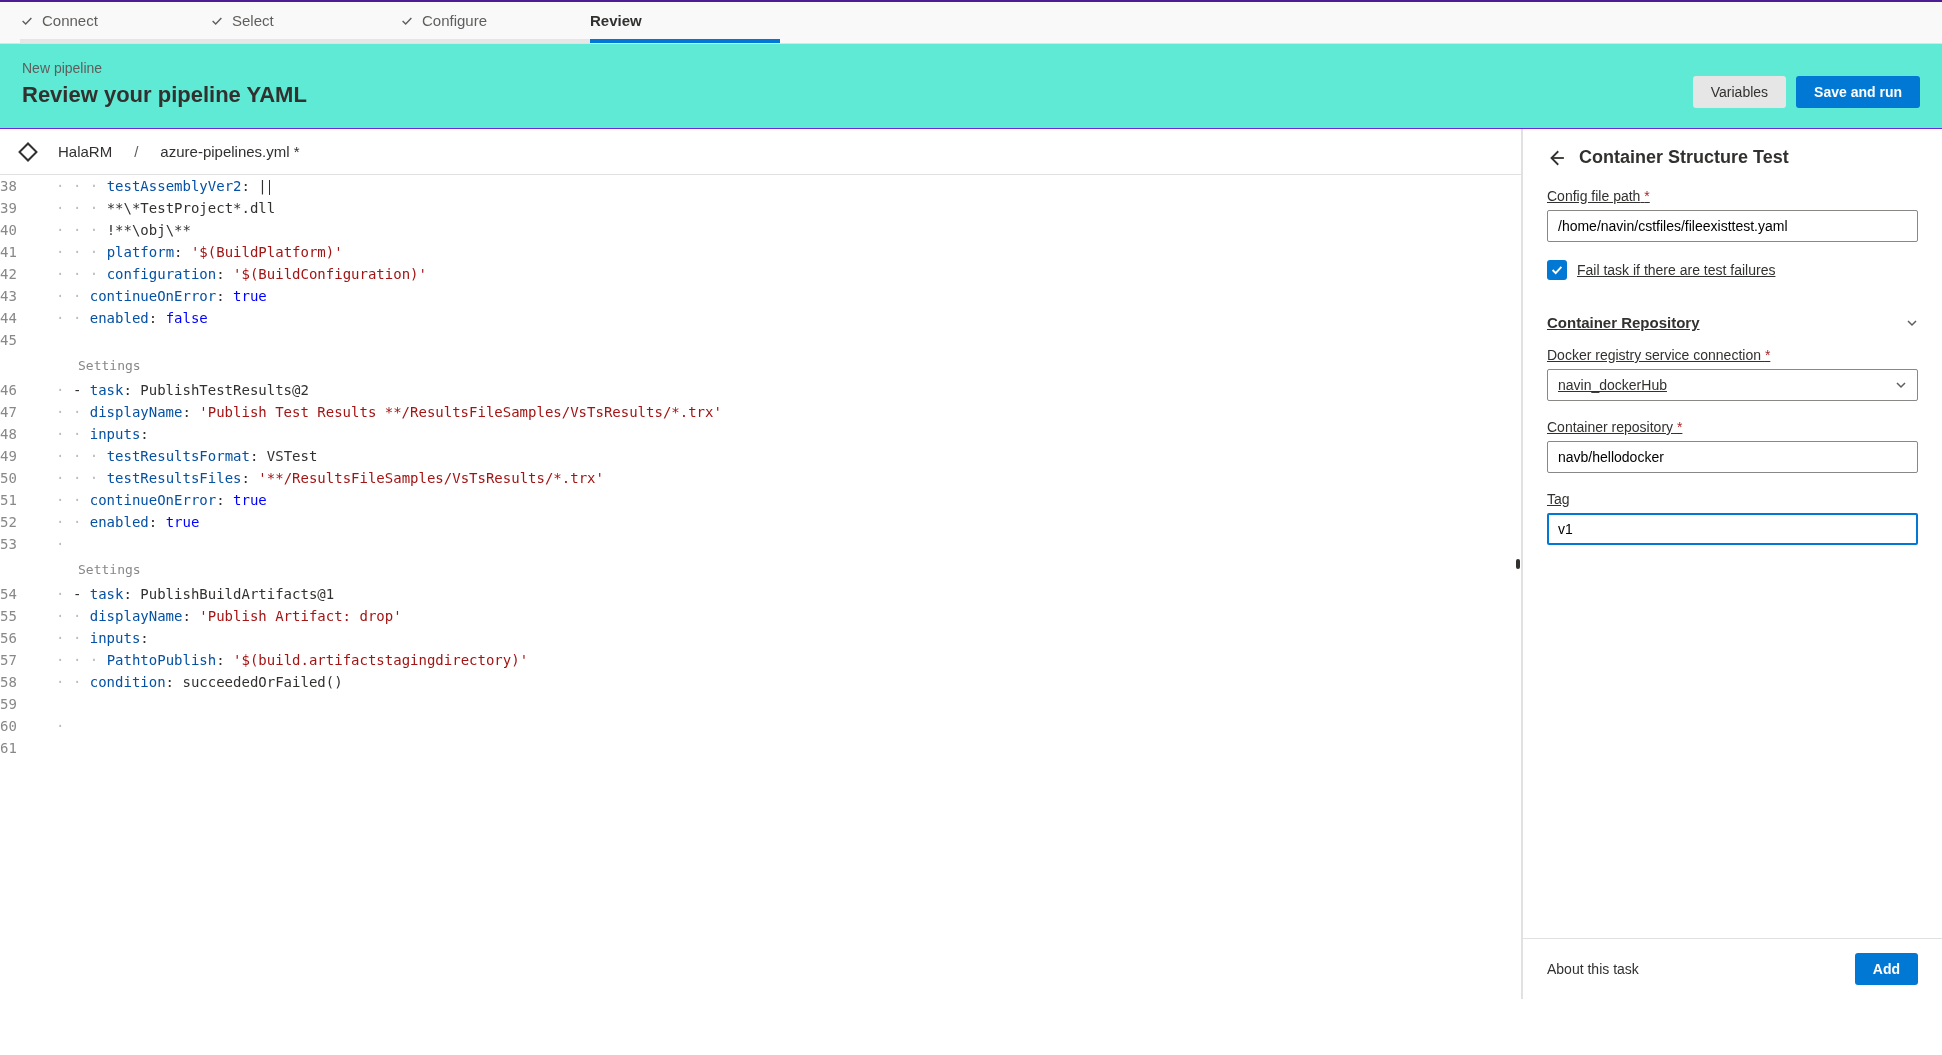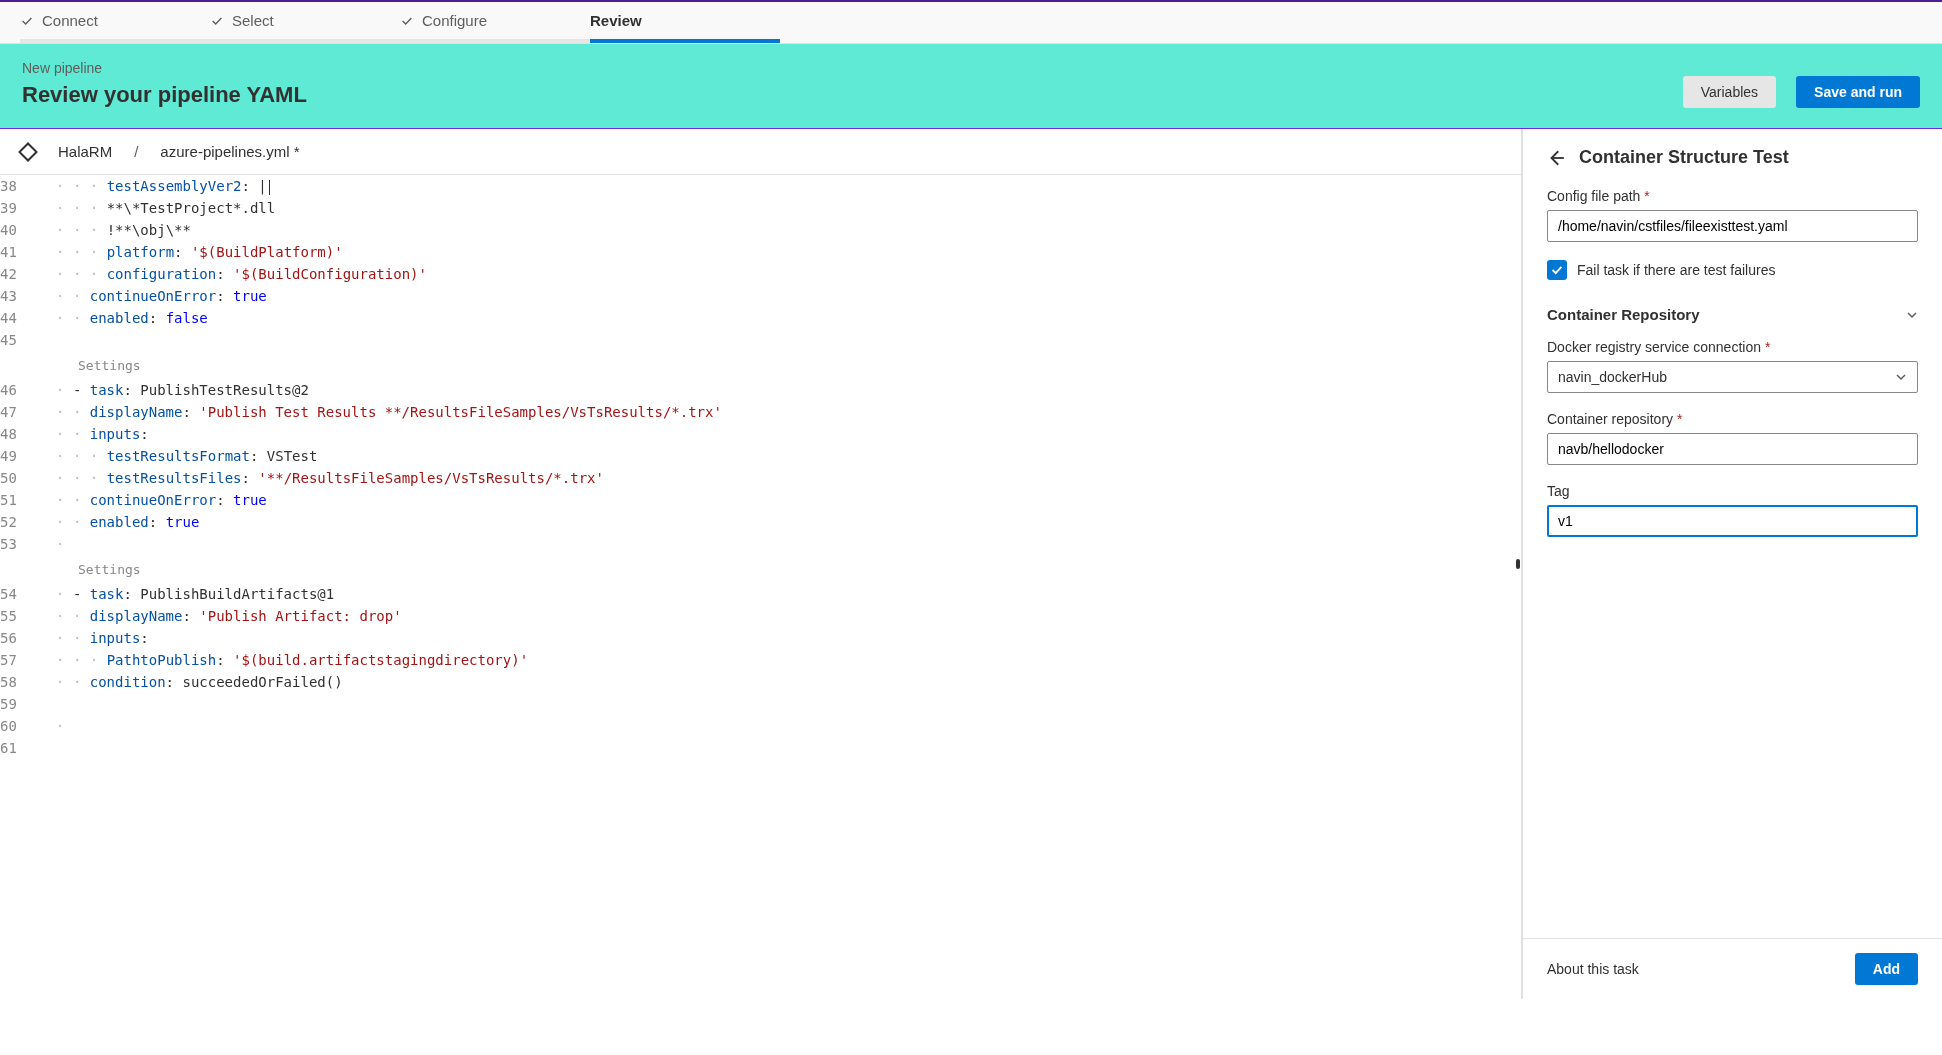--- a/index.html
+++ b/index.html
@@ -30,21 +30,21 @@
   .wizard-step.active .label { color: #323130; font-weight: 600; }
   .step-bar { height: 4px; background: #e6e6e6; }
   .wizard-step.active .step-bar { background: #0078d4; }
   .header-area {
     background: #5eead4; padding: 16px 22px 20px;
     border-bottom: 1px solid #6d28d9;
     display: flex; justify-content: space-between; align-items: flex-end;
   }
   .breadcrumb-small { color: #605e5c; font-size: 14px; margin-bottom: 6px; }
   .page-title { font-size: 22px; font-weight: 700; color: #323130; }
-  .header-actions { display: flex; gap: 20px; }
+  .header-actions { display: flex; gap: 10px; }
   .btn {
     padding: 8px 18px; font-size: 14px; border-radius: 3px;
     border: none; cursor: pointer; font-family: inherit;
   }
   .btn-secondary { background: #e6e6e6; color: #323130; }
   .btn-primary { background: #0078d4; color: #fff; font-weight: 600; }
   .main { display: flex; height: calc(100vh - 185px); }
   .editor-pane { flex: 1; display: flex; flex-direction: column; border-right: 1px solid #e1e1e1; }
   .file-bar {
     padding: 14px 20px; border-bottom: 1px solid #e1e1e1;
@@ -66,33 +66,33 @@
   .side-panel {
     width: 420px; display: flex; flex-direction: column;
     border-left: 1px solid #e1e1e1; background: #fff;
   }
   .panel-header {
     display: flex; align-items: center; gap: 14px;
     padding: 18px 24px 12px;
   }
   .back-arrow { width: 18px; height: 18px; cursor: pointer; color: #323130; }
   .panel-title { font-size: 18px; font-weight: 600; }
-  .panel-body { flex: 1; overflow: auto; padding: 8px 24px 20px; }
+  .panel-body { flex: 1; overflow: auto; padding: 8px 24px 20px; text-decoration: underline; }
   .field { margin-bottom: 18px; }
   .field-label { font-size: 14px; color: #323130; margin-bottom: 6px; display: block; }
   .req { color: #a4262c; }
   .text-input, .select-input {
     width: 100%; padding: 7px 10px; font-size: 14px;
     border: 1px solid #8a8886; border-radius: 2px; font-family: inherit;
     background: #fff;
   }
   .text-input.focused { border: 2px solid #0078d4; padding: 6px 9px; }
   .select-input { display:flex; justify-content: space-between; align-items:center; cursor:pointer; }
   .chev { width: 12px; height: 12px; color: #605e5c; }
-  .checkbox-row { display: flex; align-items: center; gap: 10px; margin-bottom: 20px; }
+  .checkbox-row { display: flex; align-items: center; gap: 10px; margin-bottom: 28px; }
   .checkbox {
     width: 20px; height: 20px; border-radius: 3px; background: #0078d4;
     display: flex; align-items: center; justify-content: center; cursor: pointer;
   }
   .checkbox svg { width: 14px; height: 14px; color: #fff; }
   .section-row {
     display: flex; justify-content: space-between; align-items: center;
     padding: 6px 0 16px; cursor: pointer;
   }
   .section-row .section-title { font-weight: 600; font-size: 15px; }

